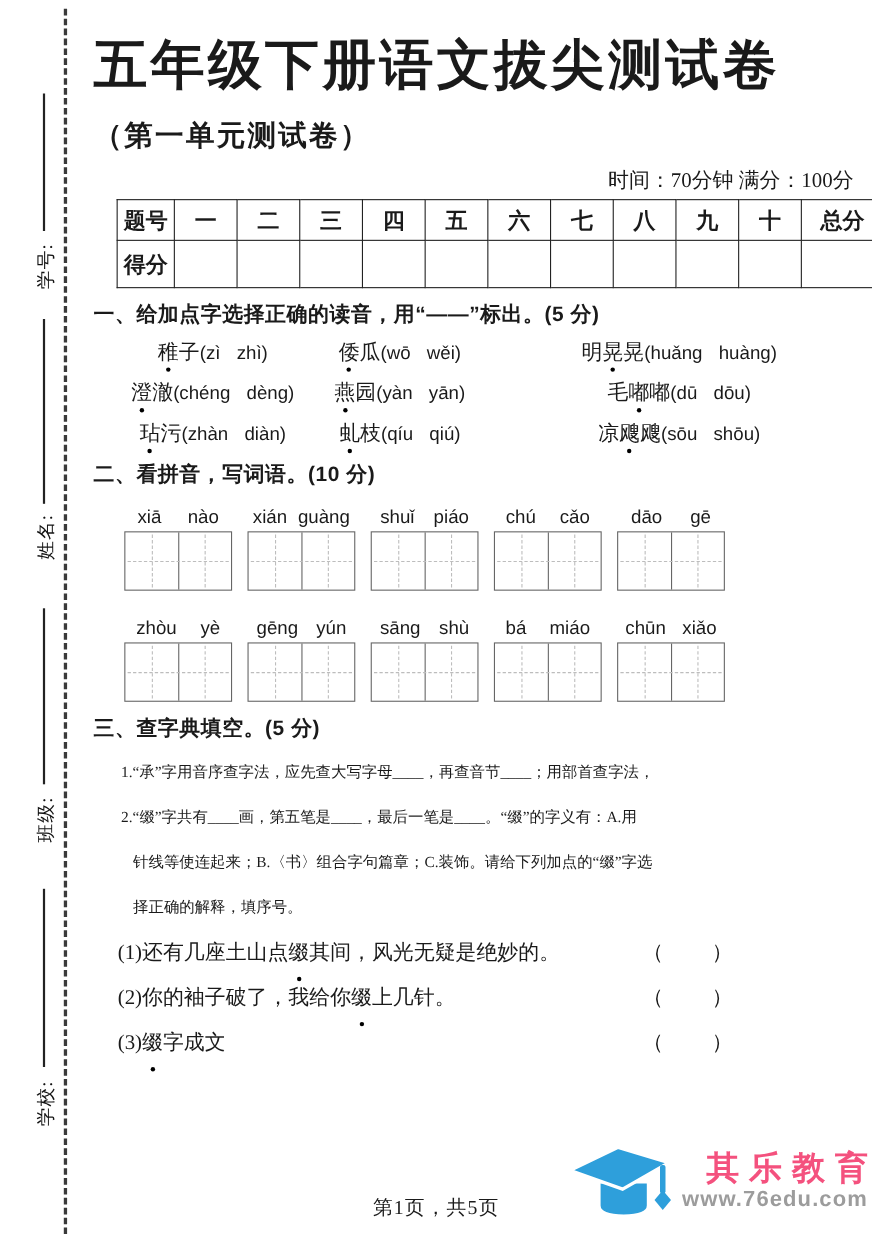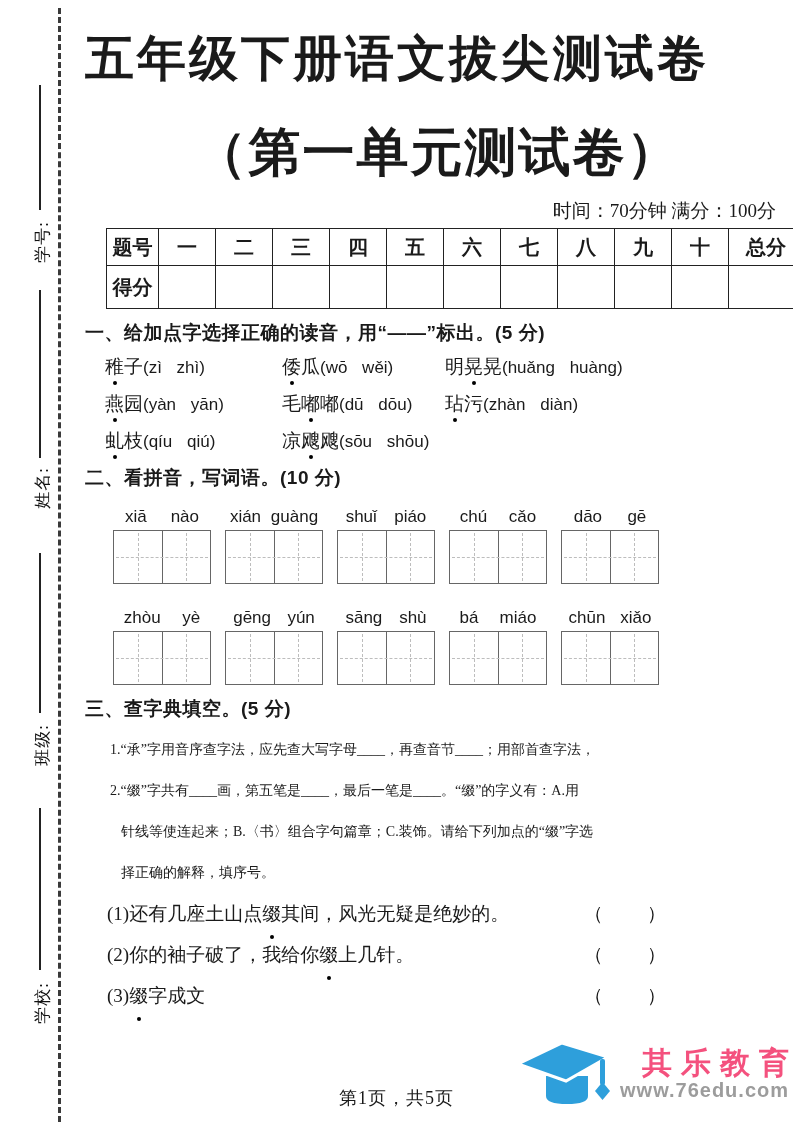--- a/index.html
+++ b/index.html
@@ -17,32 +17,32 @@
   .fl-4{top:808px;height:162px;}
   .side-label{
     position:absolute;left:42px;transform:translate(-50%,-50%) rotate(-90deg);
     font-size:17px;white-space:nowrap;letter-spacing:1px;color:#111;
   }
   .sl-1{top:242px;} .sl-2{top:488px;} .sl-3{top:745px;} .sl-4{top:1003px;}
 
   
   .content{position:absolute;left:85px;top:0;width:705px;}
   .title{margin-top:26px;text-align:left;font-size:49px;font-weight:700;letter-spacing:3px;white-space:nowrap;}
-  .subtitle{margin-top:26px;text-align:center;font-size:52px;font-weight:600;letter-spacing:2px;}
+  .subtitle{margin-top:14px;text-align:left;font-size:26px;font-weight:600;letter-spacing:2px;}
   .meta{margin-top:10px;text-align:right;font-size:19px;padding-right:14px;}
 
   table.score{border-collapse:collapse;margin-top:4px;margin-left:21px;table-layout:fixed;width:697px;}
   table.score td,table.score th{border:1.6px solid #222;text-align:center;font-size:20px;font-weight:700;padding:0;}
   table.score tr.hdr{height:37px;} table.score tr.scr{height:43px;}
 
   .sec-heading{margin-top:11px;font-family:"Liberation Sans","DejaVu Sans",sans-serif;font-weight:700;font-size:19px;letter-spacing:0.5px;white-space:nowrap;}
 
   
   .s1-grid{margin-top:8px;padding-left:20px;display:grid;grid-template-columns:177px 163px 1fr;row-gap:11px;}
-  .s1-item{font-size:19px;white-space:nowrap;}
+  .s1-item{font-size:19px;white-space:nowrap;text-align:center;}
   .s1-item .py{font-family:"Liberation Sans","DejaVu Sans",sans-serif;font-size:17px;word-spacing:10px;}
   .dot-under{position:relative;display:inline-block;}
   .dot-under::after{content:'';position:absolute;left:50%;bottom:-5px;width:4px;height:4px;border-radius:50%;background:#000;transform:translateX(-50%);}
 
   
   .py-row{display:flex;gap:14px;padding-left:28px;}
   .py-row.first{margin-top:12px;}
   .py-row.second{margin-top:20px;text-align:center;}
   .py-group{width:98px;flex:0 0 auto;}
   .py-label{display:flex;justify-content:space-around;font-family:"Liberation Sans","DejaVu Sans",sans-serif;font-size:17px;height:24px;align-items:flex-end;margin-bottom:3px;}
@@ -130,20 +130,21 @@
           <td></td>
         </tr>
     </tbody>
   </table>
 
   <div class="sec-heading">一、给加点字选择正确的读音，用“——”标出。(5 分)</div>
   <div class="s1-grid" id="s1-items">
       <div class="s1-item"><span class="dot-under">稚</span><span>子</span><span class="py">(zì zhì)</span></div>
       <div class="s1-item"><span class="dot-under">倭</span><span>瓜</span><span class="py">(wō wěi)</span></div>
       <div class="s1-item"><span>明</span><span class="dot-under">晃</span><span>晃</span><span class="py">(huǎng huàng)</span></div>
+      <div class="s1-item"><span class="dot-under">澄</span><span>澈</span><span class="py">(chéng dèng)</span></div>
       <div class="s1-item"><span class="dot-under">燕</span><span>园</span><span class="py">(yàn yān)</span></div>
       <div class="s1-item"><span>毛</span><span class="dot-under">嘟</span><span>嘟</span><span class="py">(dū dōu)</span></div>
       <div class="s1-item"><span class="dot-under">玷</span><span>污</span><span class="py">(zhàn diàn)</span></div>
       <div class="s1-item"><span class="dot-under">虬</span><span>枝</span><span class="py">(qíu qiú)</span></div>
       <div class="s1-item"><span>凉</span><span class="dot-under">飕</span><span>飕</span><span class="py">(sōu shōu)</span></div>
     </div>
 
   <div class="sec-heading">二、看拼音，写词语。(10 分)</div>
   <div class="py-row first" id="py-row-0">
       <div class="py-group">

